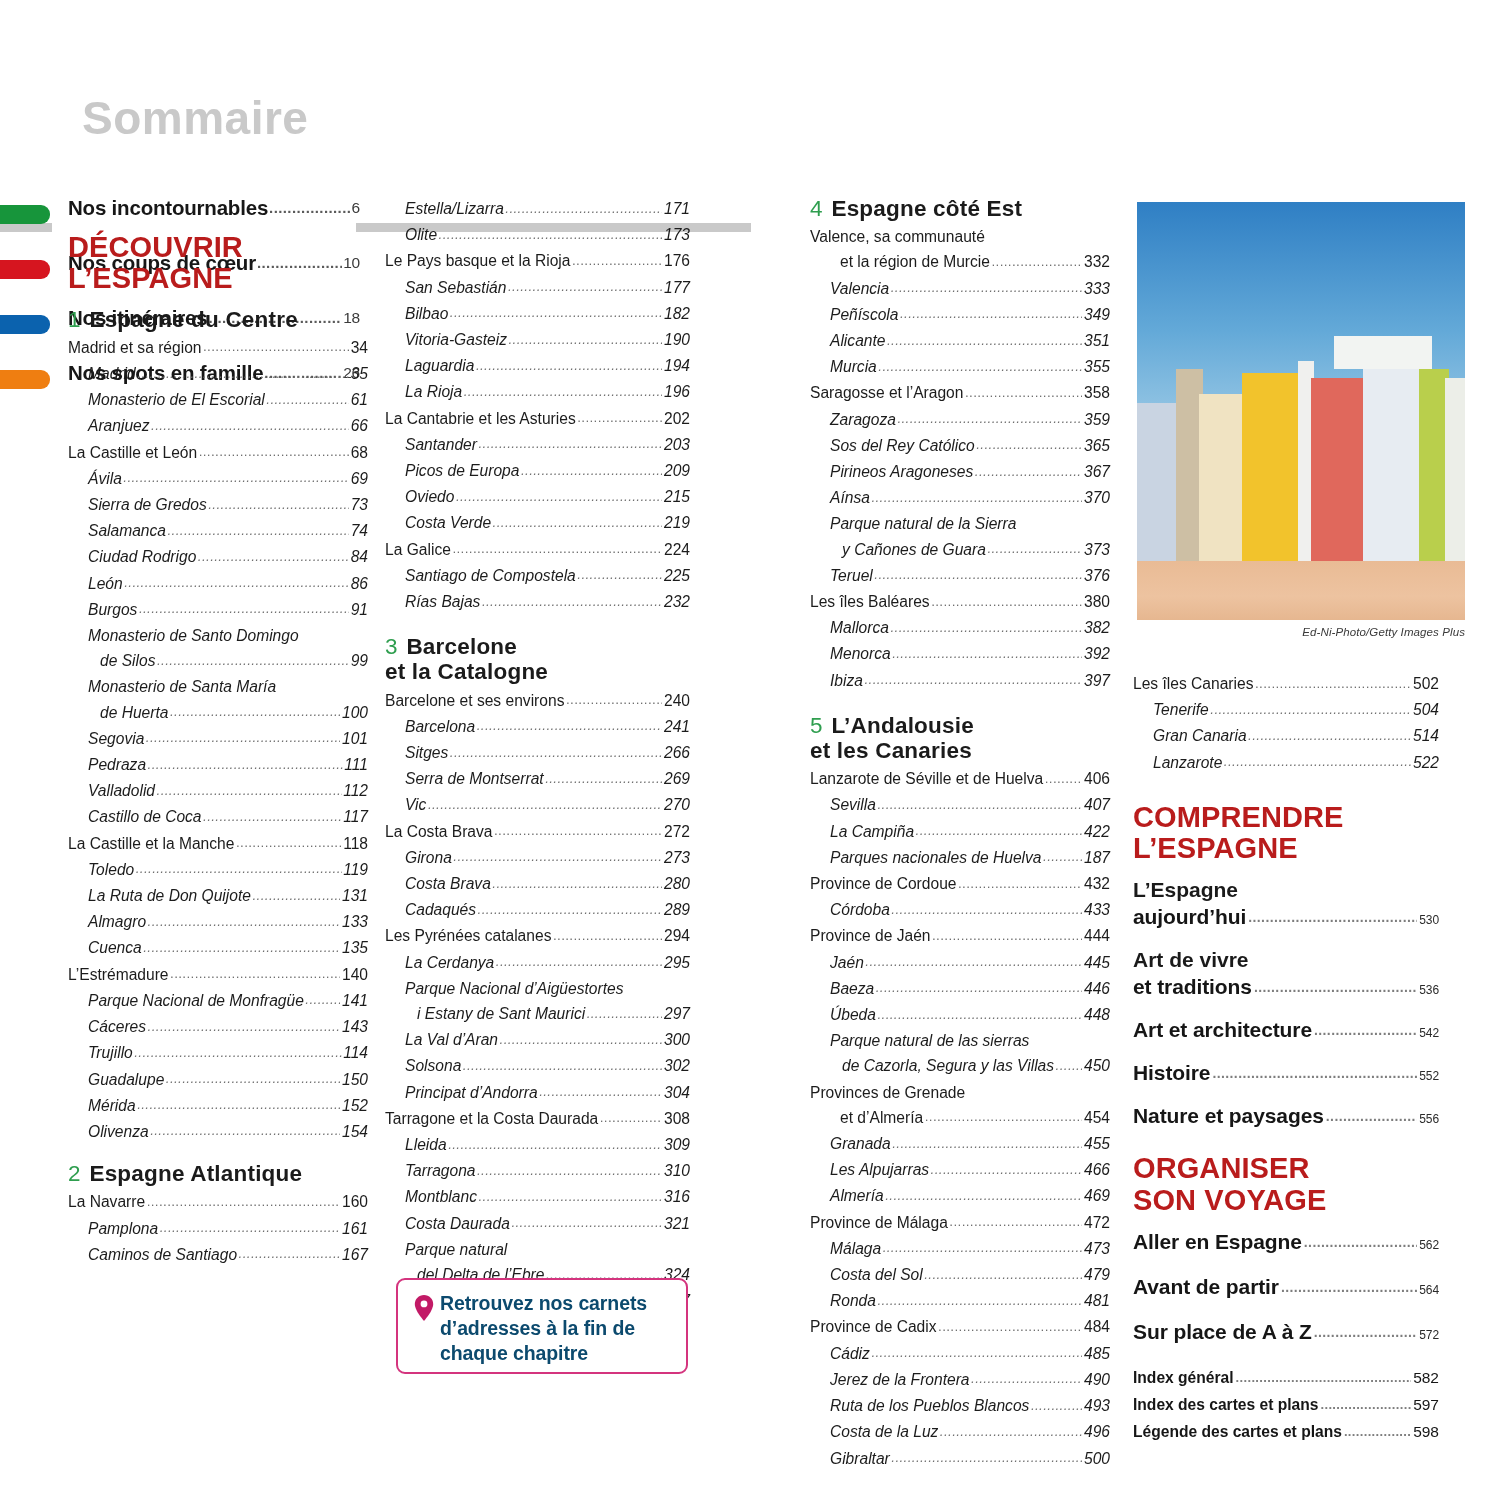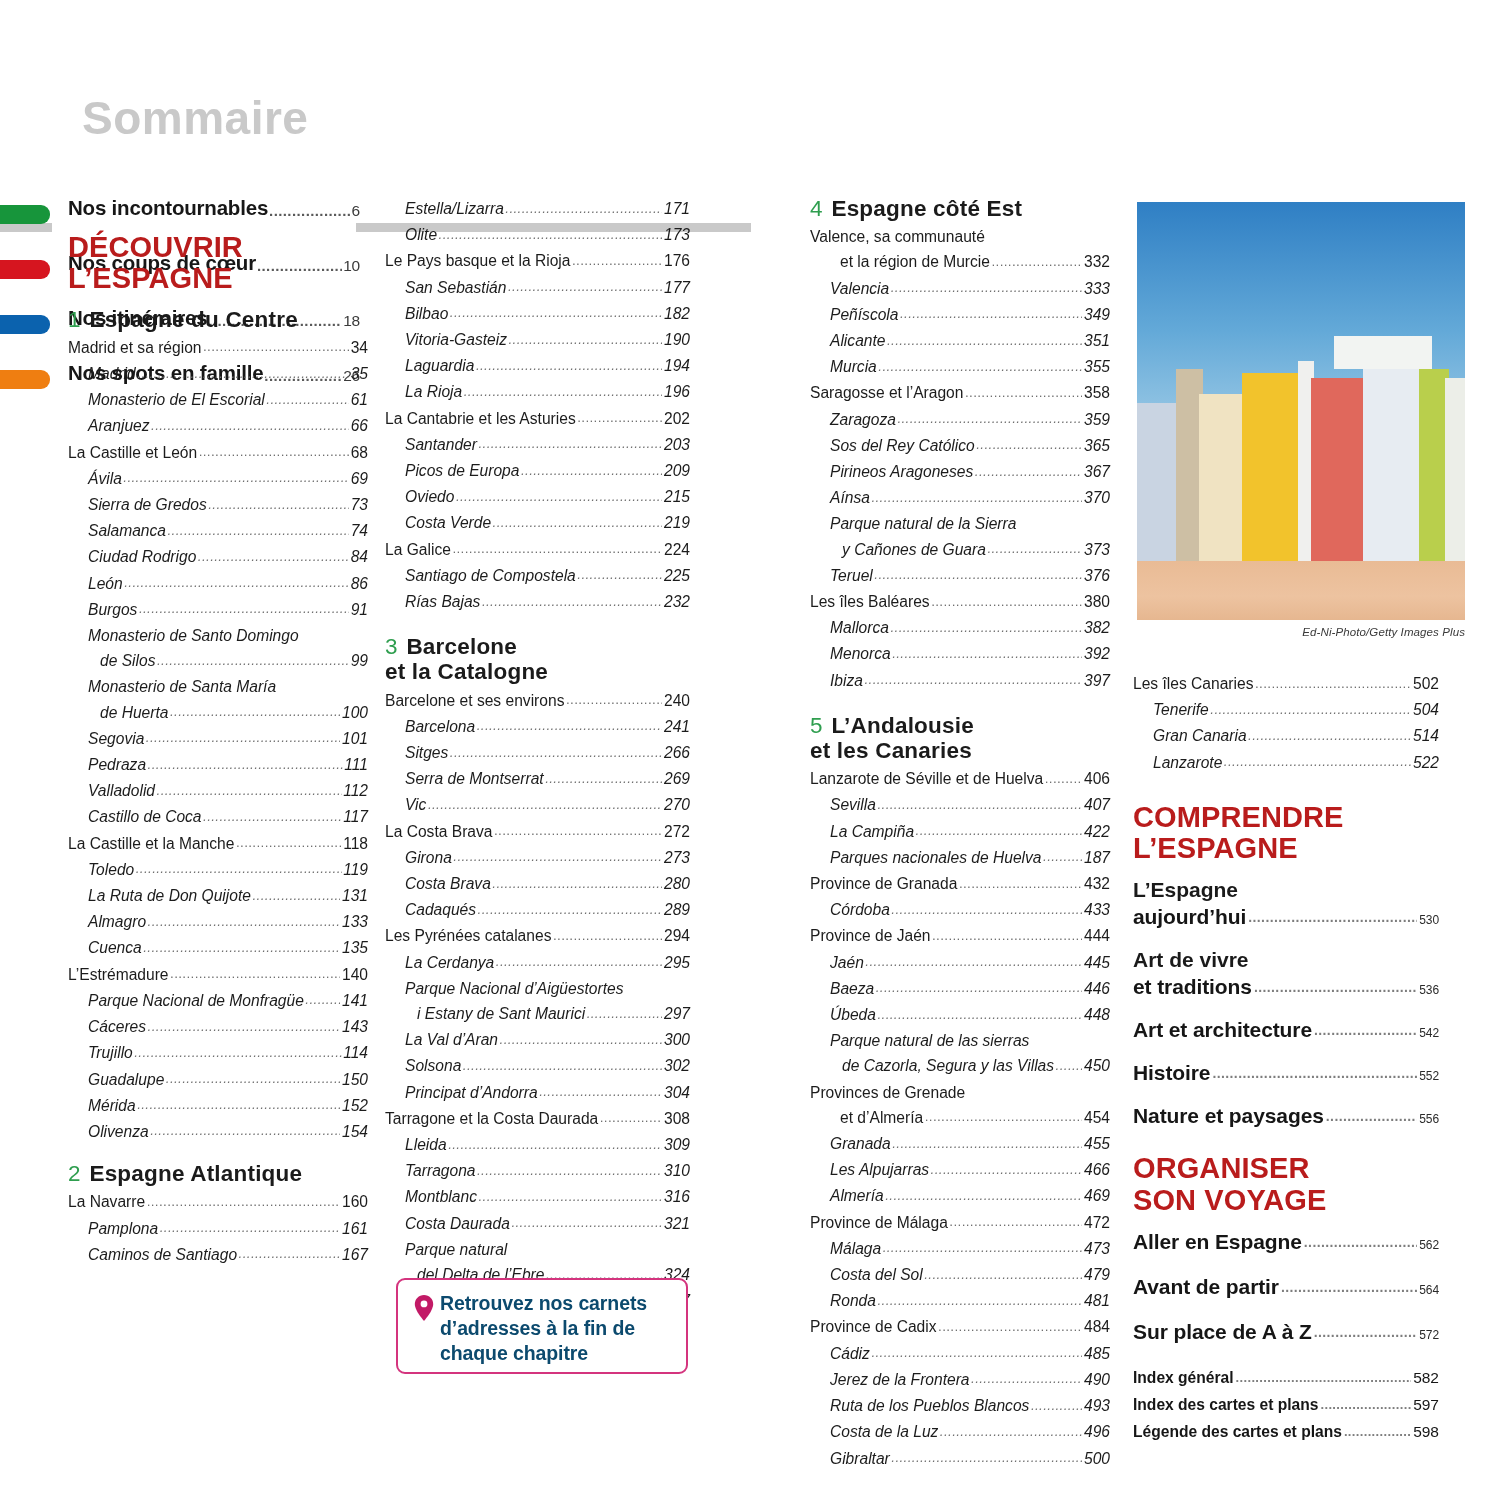--- a/index.html
+++ b/index.html
@@ -27,21 +27,21 @@
   
   #highlights { position: absolute; left: 0px; top: 196px; width: 360px; }
   .hl-row { position: relative; height: 55px; }
   .hl-chip {
     position: absolute; left: 0px; top: 9px;
     width: 50px; height: 19px;
     border-top-right-radius: 9px; border-bottom-right-radius: 9px;
   }
   .hl-body {
     position: absolute; left: 68px; top: 0px; right: 0px;
-    display: flex; align-items: flex-end;
+    display: flex; align-items: center;
     font-size: 20.5px; font-weight: bold; letter-spacing: -0.2px;
     color: #171717; white-space: nowrap;
   }
   .hl-body .lbl { flex: 0 0 auto; }
   .hl-body .dots {
     flex: 1 1 auto; overflow: hidden; white-space: nowrap;
     font-size: 15px; font-weight: bold; color: #5a5a5a; letter-spacing: 0.4px;
     margin: 0 1px 0 1px; position: relative; top: -1px;
   }
   .hl-body .pg { flex: 0 0 auto; font-size: 15.5px; font-weight: normal; color: #3b3b3b; }
@@ -696,21 +696,21 @@
       <span class="lbl">La Campiña</span>
       <span class="dots">................................................................................................................................................................................................</span>
       <span class="pg">422</span>
     </div>
     <div class="row lvl2">
       <span class="lbl">Parques nacionales de Huelva</span>
       <span class="dots">................................................................................................................................................................................................</span>
       <span class="pg">187</span>
     </div>
     <div class="row lvl1">
-      <span class="lbl">Province de Granada</span>
+      <span class="lbl">Province de Cordoue</span>
       <span class="dots">................................................................................................................................................................................................</span>
       <span class="pg">432</span>
     </div>
     <div class="row lvl2">
       <span class="lbl">Córdoba</span>
       <span class="dots">................................................................................................................................................................................................</span>
       <span class="pg">433</span>
     </div>
     <div class="row lvl1">
       <span class="lbl">Province de Jaén</span>

